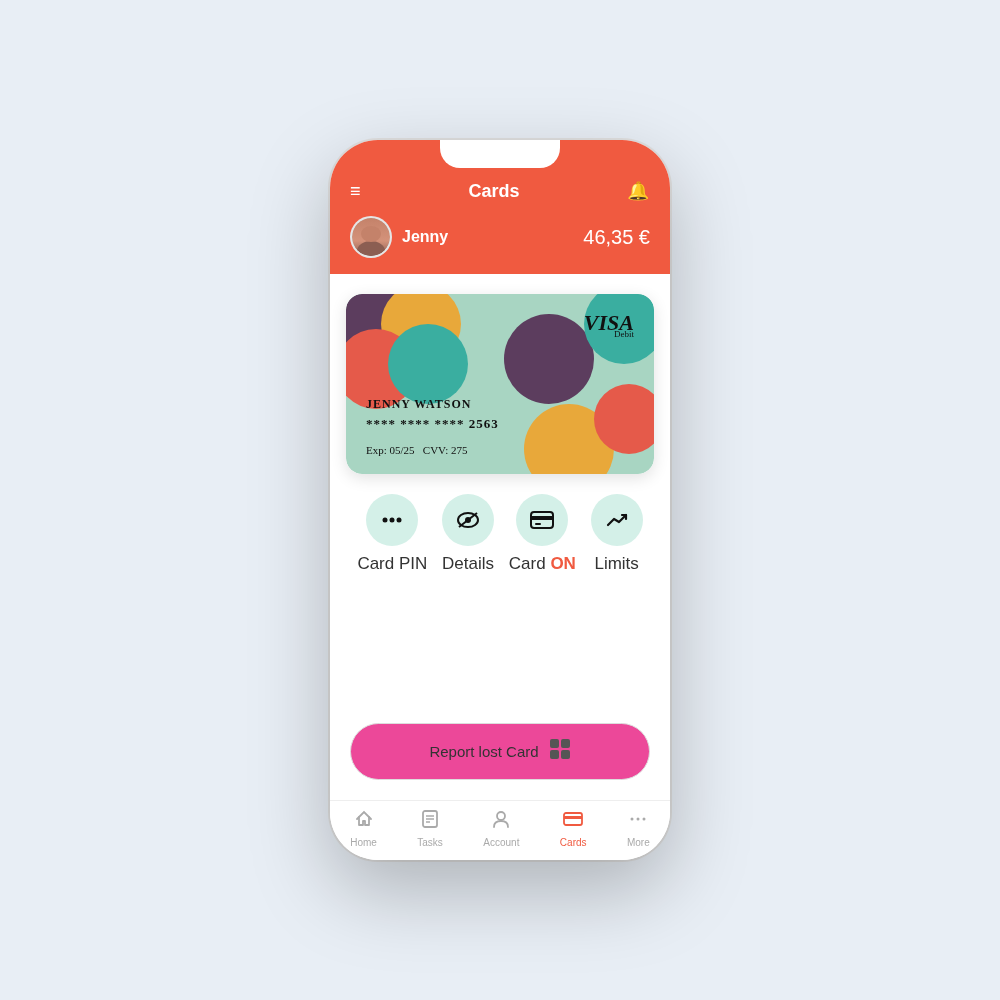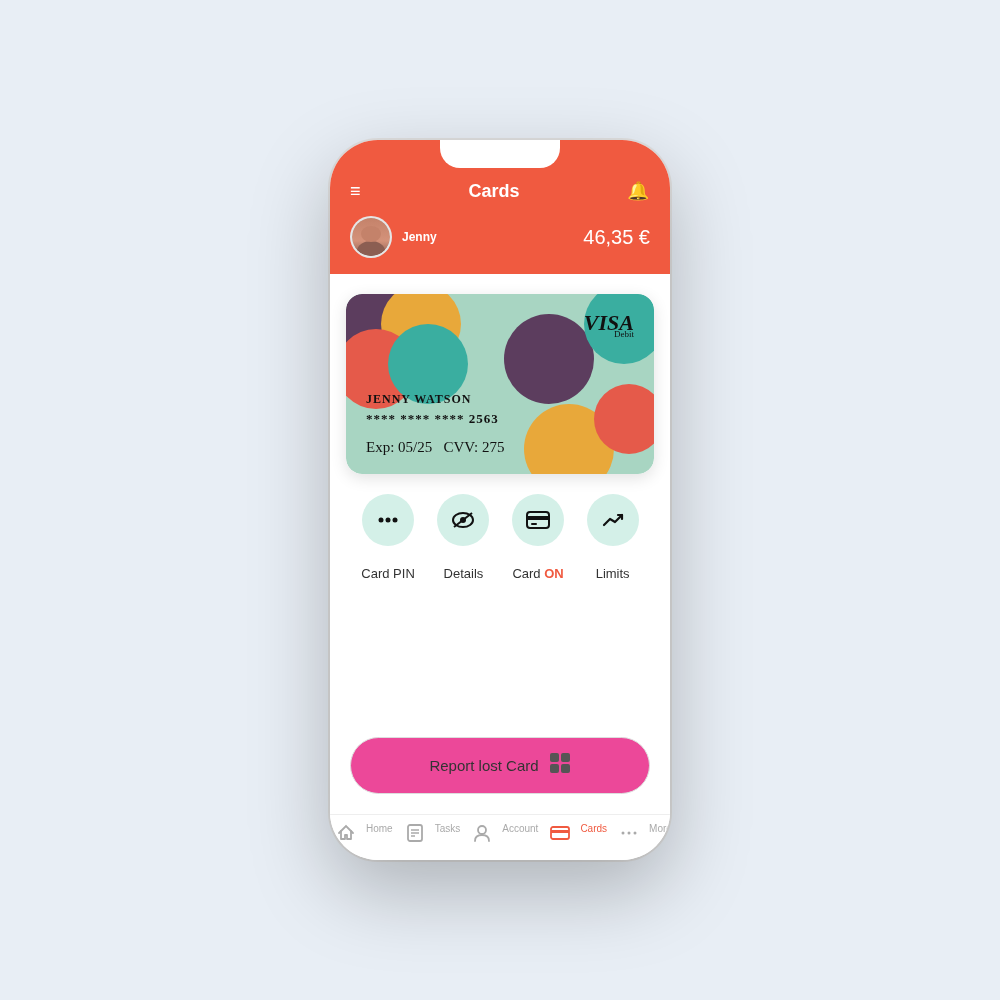--- a/index.html
+++ b/index.html
@@ -115,21 +115,21 @@
       left: 50%;
       transform: translateX(-50%);
       width: 20px;
       height: 16px;
       background: #c4826a;
       border-radius: 50%;
     }
 
     .user-name {
       color: #fff;
-      font-size: 12px;
+      font-size: 16px;
       font-weight: 600;
     }
     .balance {
       color: #fff;
       font-size: 20px;
       font-weight: 400;
     }
 
     
     .main-content {
@@ -269,21 +269,21 @@
       margin-top: 36px;
     }
     .card-number {
       font-size: 13px;
       font-weight: 600;
       color: #111;
       margin-bottom: 12px;
       letter-spacing: 1px;
     }
     .card-details {
-      font-size: 15px;
+      font-size: 11px;
       color: #111;
     }
 
     
     .actions {
       display: flex;
       justify-content: space-around;
       padding: 0 4px;
     }
     .action-item {
@@ -297,24 +297,23 @@
       width: 52px;
       height: 52px;
       background: #d4f0e8;
       border-radius: 50%;
       display: flex;
       align-items: center;
       justify-content: center;
       font-size: 18px;
     }
     .action-label {
-      font-size: 13px;
+      font-size: 17px;
       color: #333;
       text-align: center;
-      margin-top: 12px;
     }
     .action-label span.on {
       color: #f05a40;
       font-weight: 700;
     }
 
     
     .report-btn {
       border: 1.5px solid #ddd;
       border-radius: 30px;
@@ -342,23 +341,23 @@
       display: flex;
       justify-content: space-around;
       align-items: center;
       padding: 8px 0 12px;
       border-top: 1px solid #eee;
       background: #fff;
       flex-shrink: 0;
     }
     .nav-item {
       display: flex;
-      flex-direction: row;
-      align-items: flex-start;
-      gap: 10px;
+      flex-direction: column;
+      align-items: center;
+      gap: 3px;
       cursor: pointer;
       padding: 0 6px;
     }
     .nav-icon {
       font-size: 20px;
       color: #aaa;
     }
     .nav-icon.active {
       color: #f05a40;
     }

